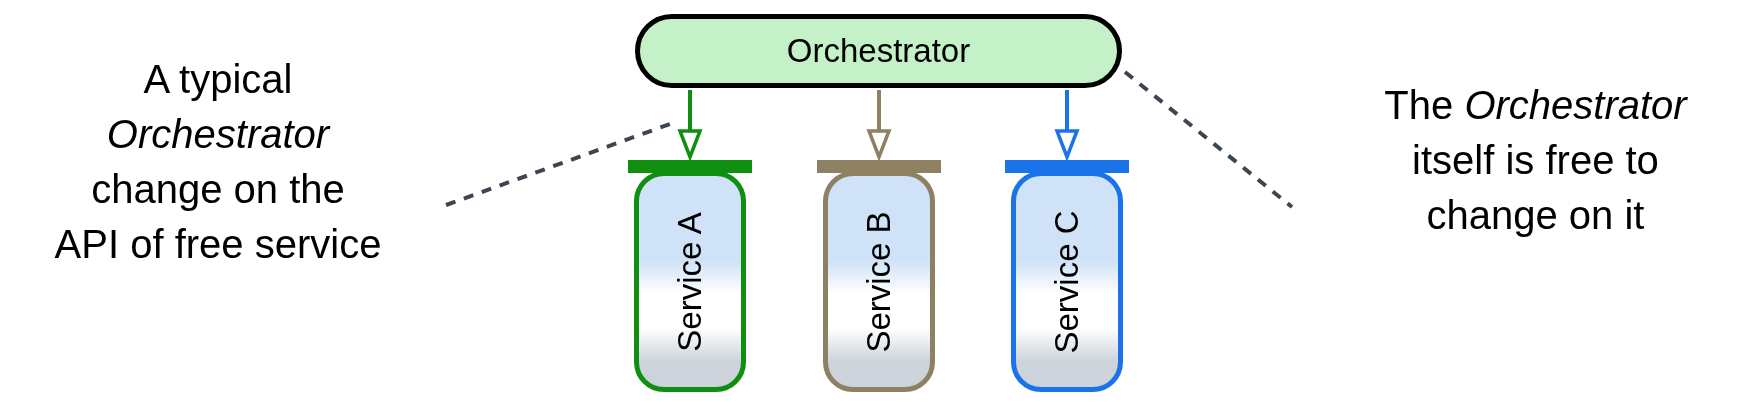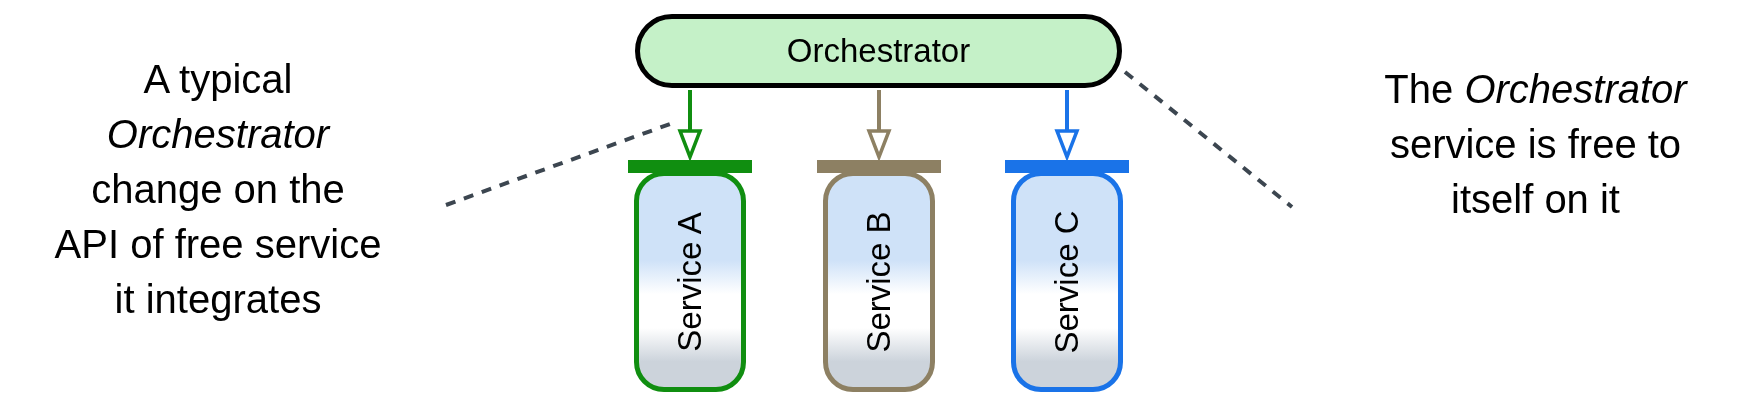--- a/index.html
+++ b/index.html
@@ -16,21 +16,21 @@
   
   .annotation {
     position: absolute;
     text-align: center;
     font-size: 40px;
     line-height: 55px;
     color: var(--text, #000000);
   }
   .annotation .italic { font-style: italic; }
   #left-note  { left: 8px;    top: 52px; width: 420px; }
-  #right-note { left: 1318px; top: 62px; width: 435px; }
+  #right-note { left: 1318px; top: 78px; width: 435px; }
 
   
   .orchestrator {
     position: absolute;
     left: 635px; top: 14px;
     width: 487px; height: 74px;
     box-sizing: border-box;
     background: var(--orchestrator-fill, #c5f1c8);
     border: 5px solid var(--orchestrator-border, #000);
     border-radius: 37px;
@@ -94,27 +94,26 @@
 </head>
 <body>
 
 <div class="canvas">
 
   <div class="annotation" id="left-note">
     <div>A typical</div>
     <div class="italic">Orchestrator</div>
     <div>change on the</div>
     <div>API of free service</div>
-    <div>it integrates</div>
   </div>
 
   <div class="annotation" id="right-note">
     <div><span>The </span><span class="italic">Orchestrator</span></div>
-    <div>service is free to</div>
-    <div>itself on it</div>
+    <div>itself is free to</div>
+    <div>change on it</div>
   </div>
 
   <div class="orchestrator">
     <span>Orchestrator</span>
   </div>
 
   <div class="service" id="service-a" data-accent="a">
     <svg class="arrow" width="30" height="71">
       <line x1="15" y1="0" x2="15" y2="41" style="stroke: var(--accent); stroke-width: 4;"></line>
       <polygon points="5,41 25,41 15,67" style="fill: #ffffff; stroke: var(--accent); stroke-width: 3.5;"></polygon>

